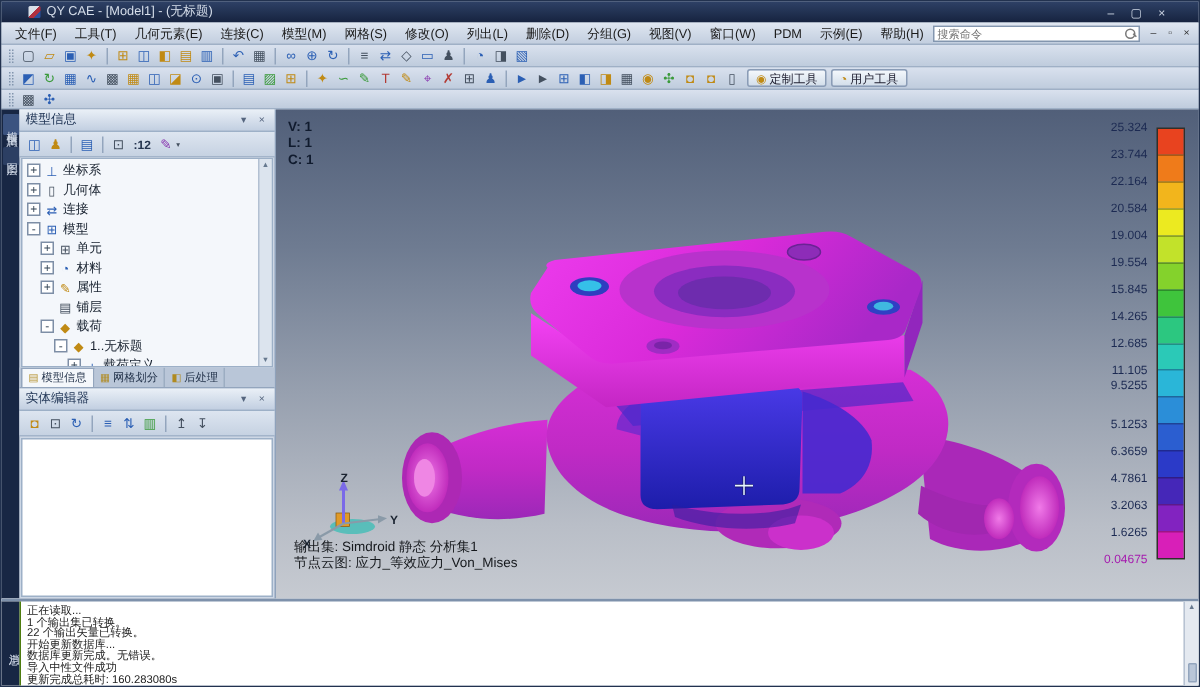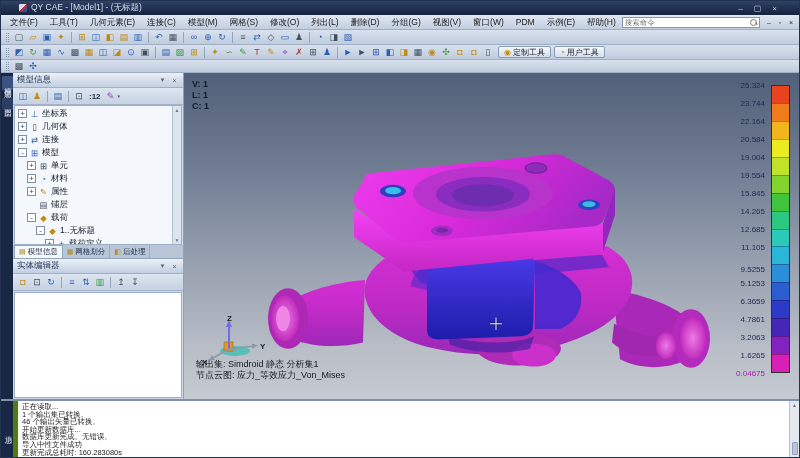--- a/index.html
+++ b/index.html
@@ -68,21 +68,21 @@
   .legend-bar{position:absolute;right:0;top:0;width:19px;height:288px;border:1px solid #30302a;display:flex;flex-direction:column}
   .seg{flex:1;border-top:1px solid rgba(0,0,0,.28)}
   .seg:first-child{border-top:none}
   .legend-labels{position:absolute;right:25px;top:0;height:288px;width:54px}
   .legend-label{position:absolute;right:0;transform:translateY(-50%);font-size:8px;color:#1c2a52;white-space:nowrap}
   .legend-label.magenta{color:#a51aae}
   .triad-svg{position:absolute;left:14px;bottom:30px}
   
   .console{height:58px;display:flex;border-top:2px solid #7e91ab;background:#fff;flex:0 0 auto}
   .console-strip{width:12px;background:#182744;color:#cfd8e6;writing-mode:vertical-rl;font-size:7px;text-align:center;padding-top:4px;letter-spacing:1px;flex:0 0 auto}
-  .console-log{flex:1;padding:2px 4px;font-size:7.5px;line-height:7.6px;color:#222;overflow:hidden;border-left:5px solid #4d7c0f}
+  .console-log{flex:1;padding:2px 4px;font-size:7.5px;line-height:7.6px;color:#222;overflow:hidden;border-left:1px solid #4d7c0f}
   .clog-line{white-space:nowrap}
   .console-scroll{width:10px;background:#e4e9f0;border-left:1px solid #b7c2d2;display:flex;flex-direction:column;align-items:center;justify-content:space-between;font-size:5px;color:#67798f;padding:1px 0;flex:0 0 auto}
   .cs-thumb{width:6px;height:13px;background:#b9c6d8;border:1px solid #93a5bd;border-radius:1px;margin-bottom:1px}
 </style>
 </head>
 <body>
 
 <div class="window">
 
   <div class="titlebar">
@@ -441,21 +441,21 @@
               <div class="legend-label" style="top: 0px;">25.324</div>
               <div class="legend-label" style="top: 18px;">23.744</div>
               <div class="legend-label" style="top: 36px;">22.164</div>
               <div class="legend-label" style="top: 54px;">20.584</div>
               <div class="legend-label" style="top: 72px;">19.004</div>
               <div class="legend-label" style="top: 90px;">19.554</div>
               <div class="legend-label" style="top: 108px;">15.845</div>
               <div class="legend-label" style="top: 126px;">14.265</div>
               <div class="legend-label" style="top: 144px;">12.685</div>
               <div class="legend-label" style="top: 162px;">11.105</div>
-              <div class="legend-label" style="top: 184px;">9.5255</div>
+              <div class="legend-label" style="top: 172px;">9.5255</div>
               <div class="legend-label" style="top: 198px;">5.1253</div>
               <div class="legend-label" style="top: 216px;">6.3659</div>
               <div class="legend-label" style="top: 234px;">4.7861</div>
               <div class="legend-label" style="top: 252px; text-align: center;">3.2063</div>
               <div class="legend-label" style="top: 270px;">1.6265</div>
               <div class="legend-label magenta" style="top: 288px;">0.04675</div>
             </div>
         </div>
 
         <svg class="triad-svg" width="70" height="56" viewBox="0 0 70 56">
@@ -476,21 +476,21 @@
         <div class="status2">节点云图: 应力_等效应力_Von_Mises</div>
       </div>
     </div>
   </div>
 
   <div class="console">
     <div class="console-strip">消息</div>
     <div class="console-log" id="console-log">
         <div class="clog-line">正在读取...</div>
         <div class="clog-line">1 个输出集已转换。</div>
-        <div class="clog-line">46 个输出矢量已转换。</div>
+        <div class="clog-line">22 个输出矢量已转换。</div>
         <div class="clog-line">开始更新数据库...</div>
         <div class="clog-line">数据库更新完成。无错误。</div>
         <div class="clog-line">导入中性文件成功</div>
         <div class="clog-line">更新完成总耗时: 160.283080s</div>
       </div>
     <div class="console-scroll">
       <span>▲</span>
       <span class="cs-thumb"></span>
     </div>
   </div>

